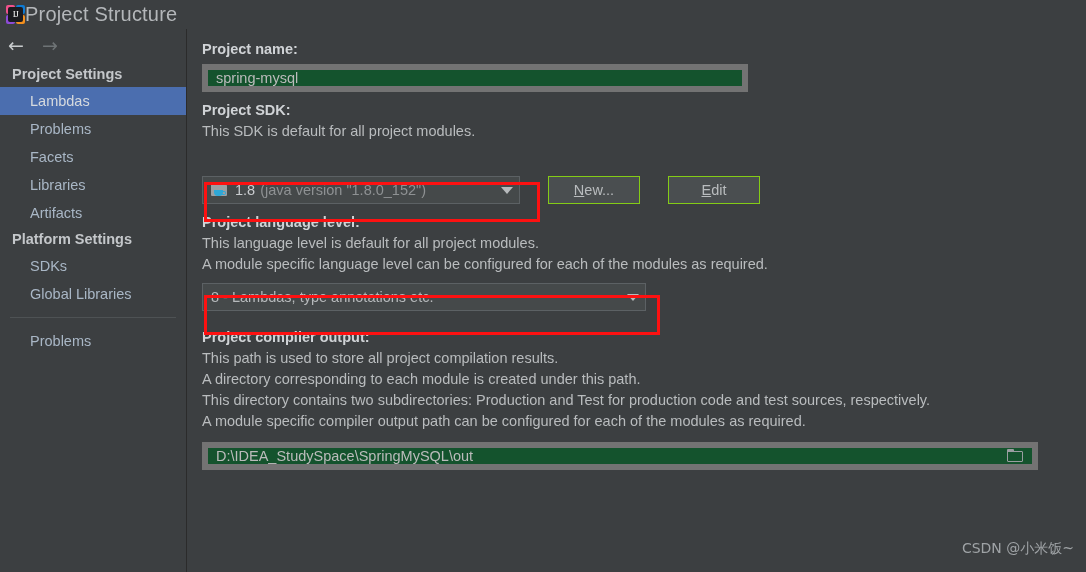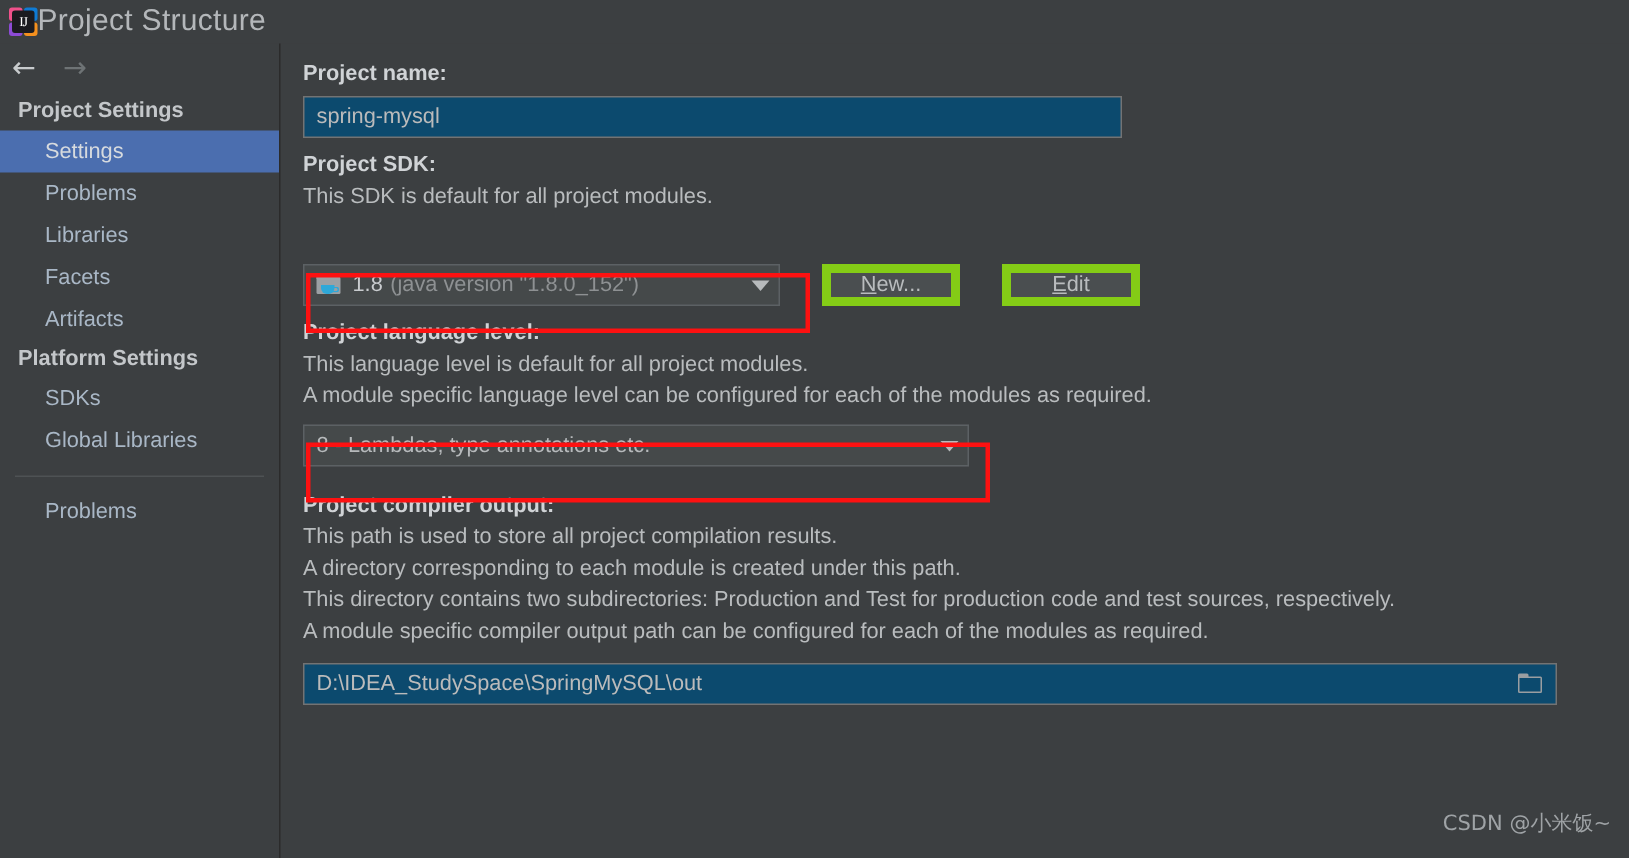--- a/index.html
+++ b/index.html
@@ -84,21 +84,21 @@
     color: #d0d3d6; font-size: 14.5px; font-weight: bold; line-height: 21px;
   }
   .lbl {
     color: #b9bcbe; font-size: 14.5px; line-height: 21px;
   }
   .spacer-8 { height: 8px; }
   .spacer-4 { height: 4px; }
 
   
   .textfield {
-    height: 28px; background: #0c4a6e; border: 1px solid #737373;
+    height: 28px; background: #14532d; border: 6px solid #737373;
     color: #bbbbbb; font-size: 14.5px;
     display: flex; align-items: center; padding: 4px 8px;
     width: 546px;
   }
   .textfield.wide { width: 836px; justify-content: space-between; }
 
   
   .combo {
     height: 28px; background: #45494a; border: 1px solid #5c6164;
     display: flex; align-items: center; padding: 0 6px 0 8px;
@@ -128,21 +128,21 @@
     background: #2ea8d8; border-radius: 0 0 4px 4px;
   }
   .jdk-icon .handle {
     position: absolute; left: 11px; top: 8px; width: 4px; height: 4px;
     border: 1.5px solid #2ea8d8; border-left: none; border-radius: 0 3px 3px 0;
   }
 
   
   .btn {
     height: 28px; min-width: 92px; padding: 0 14px;
-    background: #4a4e50; border: 6px solid #84cc16;
+    background: #4a4e50; border: 1px solid #84cc16;
     color: #b9bcbe; font-size: 14.5px;
     display: flex; align-items: center; justify-content: center;
   }
   .btn u { text-decoration: underline; }
 
   .row { display: flex; align-items: center; }
 
   
   .hl {
     position: absolute; border: 3px solid #fd1111; pointer-events: none;
@@ -184,24 +184,24 @@
 
   <div class="sidebar">
 
     <div class="nav-buttons">
       <div class="arrow enabled">←</div>
       <div class="arrow disabled">→</div>
     </div>
 
     <div class="side-group">Project Settings</div>
 
-    <div class="side-item selected">Settings</div>
+    <div class="side-item selected">Lambdas</div>
     <div class="side-item">Problems</div>
+    <div class="side-item">Facets</div>
     <div class="side-item">Libraries</div>
-    <div class="side-item">Facets</div>
     <div class="side-item">Artifacts</div>
 
     <div class="side-group">Platform Settings</div>
 
     <div class="side-item">SDKs</div>
     <div class="side-item">Global Libraries</div>
 
     <div class="side-divider"></div>
 
     <div class="side-item">Problems</div>

